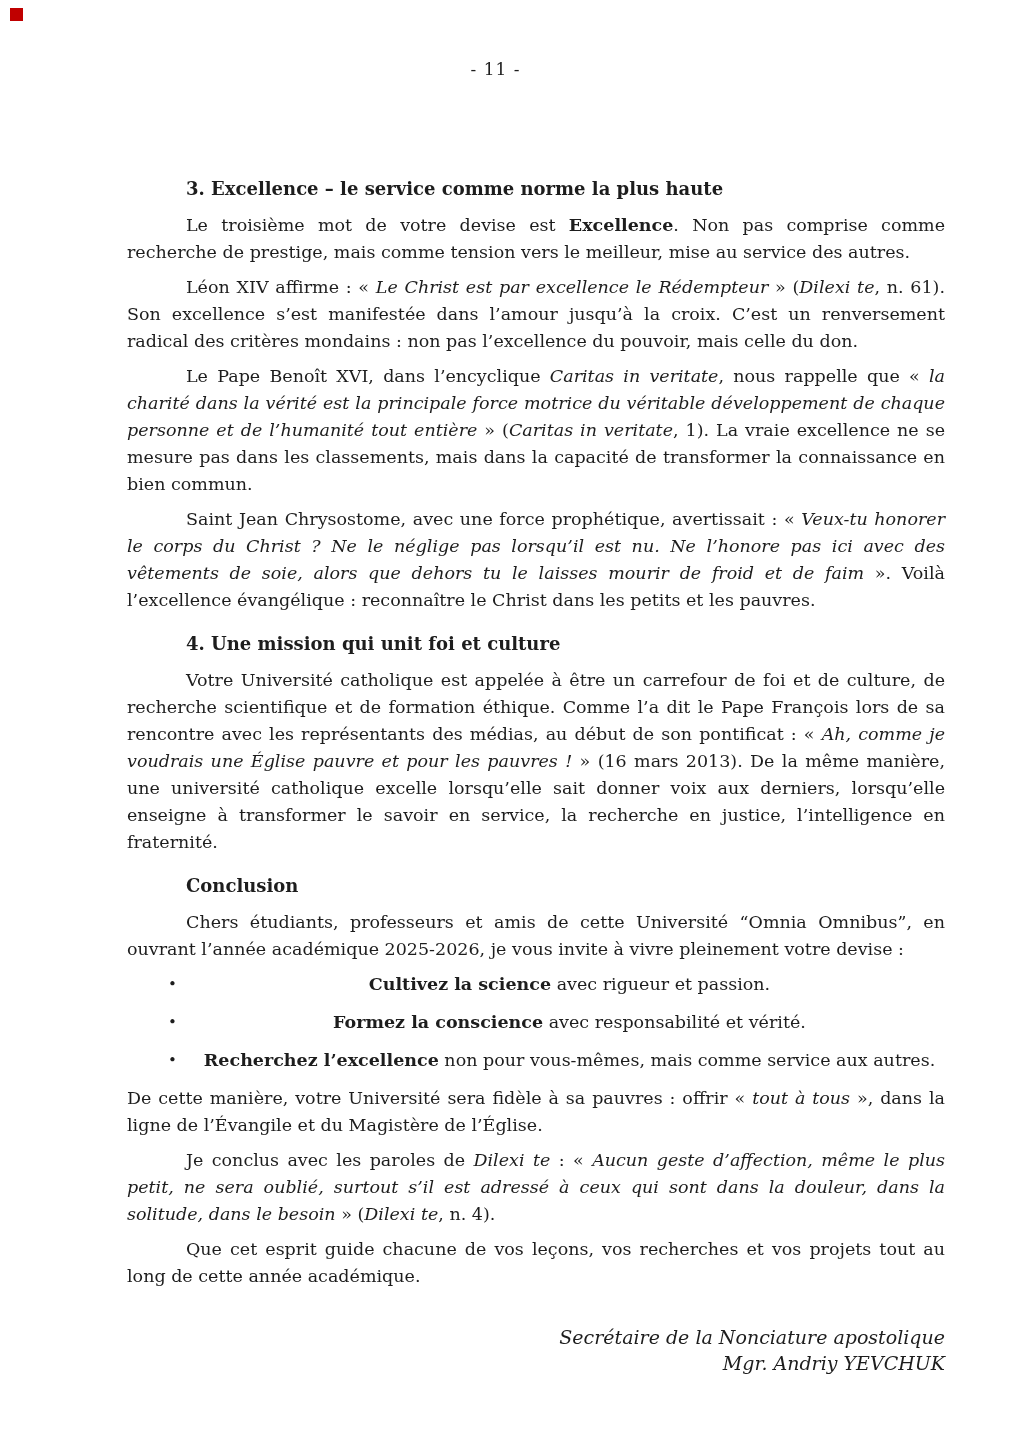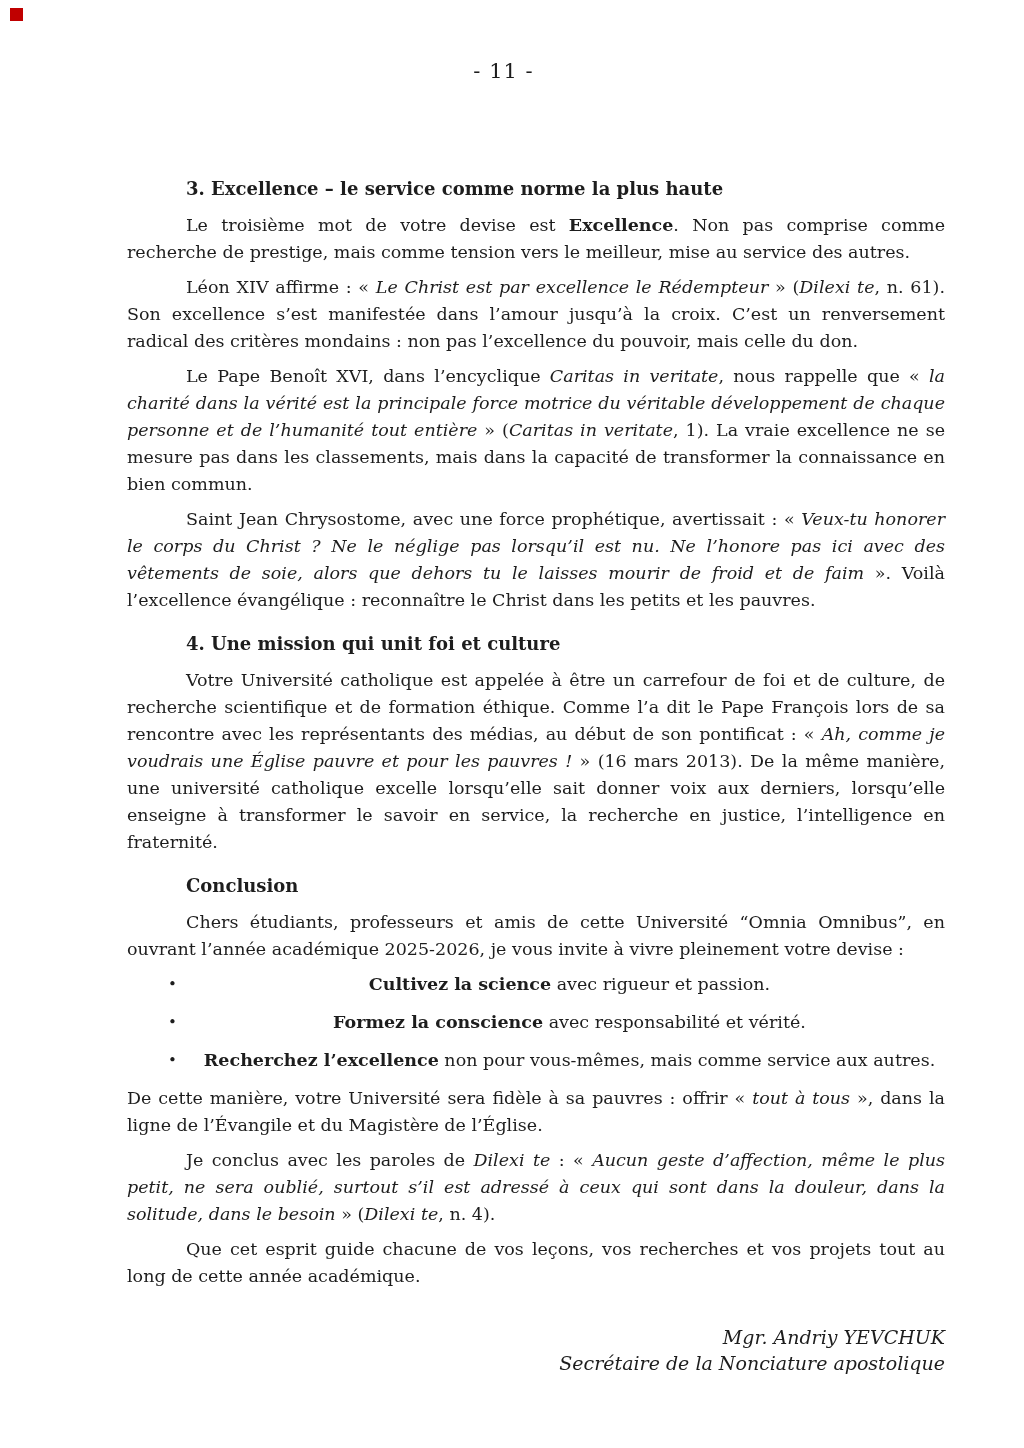--- a/index.html
+++ b/index.html
@@ -11,22 +11,22 @@
     overflow: hidden;
     font-family: "DejaVu Serif", "Liberation Serif", serif;
     color: #1d1d1d;
     -webkit-font-smoothing: antialiased;
   }
   .corner-marker {
     position: absolute; left: 10px; top: 8px;
     width: 13px; height: 13px;
   }
   .pagenum {
-    position: absolute; top: 59px; left: 16px; width: 975px;
-    text-align: center; font-size: 21px; letter-spacing: 1px;
+    position: absolute; top: 59px; left: 8px; width: 975px;
+    text-align: center; font-size: 17px; letter-spacing: 1px;
   }
   .doc-body {
     position: absolute; left: 127px; top: 175px; width: 818px;
     font-size: 17.5px; line-height: 27px;
     text-align: justify;
   }
   .h {
     font-weight: bold; text-align: left;
     margin: 16px 0 10px 0; padding-left: 59px;
     font-size: 18px;
@@ -76,17 +76,17 @@
     <div class="bullet">
       <span class="dot">•</span>
       <span class="bullet-text"><span class="b">Recherchez l’excellence</span><span> non pour vous-mêmes, mais comme service aux autres.</span></span>
     </div>
 
     <p class="p noindent"><span>De cette manière, votre Université sera fidèle à sa pauvres : offrir « </span><span class="i">tout à tous</span><span> », dans la ligne de l’Évangile et du Magistère de l’Église.</span></p>
     <p class="p"><span>Je conclus avec les paroles de </span><span class="i">Dilexi te</span><span> : « </span><span class="i">Aucun geste d’affection, même le plus petit, ne sera oublié, surtout s’il est adressé à ceux qui sont dans la douleur, dans la solitude, dans le besoin</span><span> » (</span><span class="i">Dilexi te</span><span>, n. 4).</span></p>
     <p class="p"><span>Que cet esprit guide chacune de vos leçons, vos recherches et vos projets tout au long de cette année académique.</span></p>
 
     <div class="signature">
+      <div>Secrétaire de la Nonciature apostolique</div>
       <div>Mgr. Andriy YEVCHUK</div>
-      <div>Secrétaire de la Nonciature apostolique</div>
     </div>
   </div>
 </div>
 
 </body></html>

